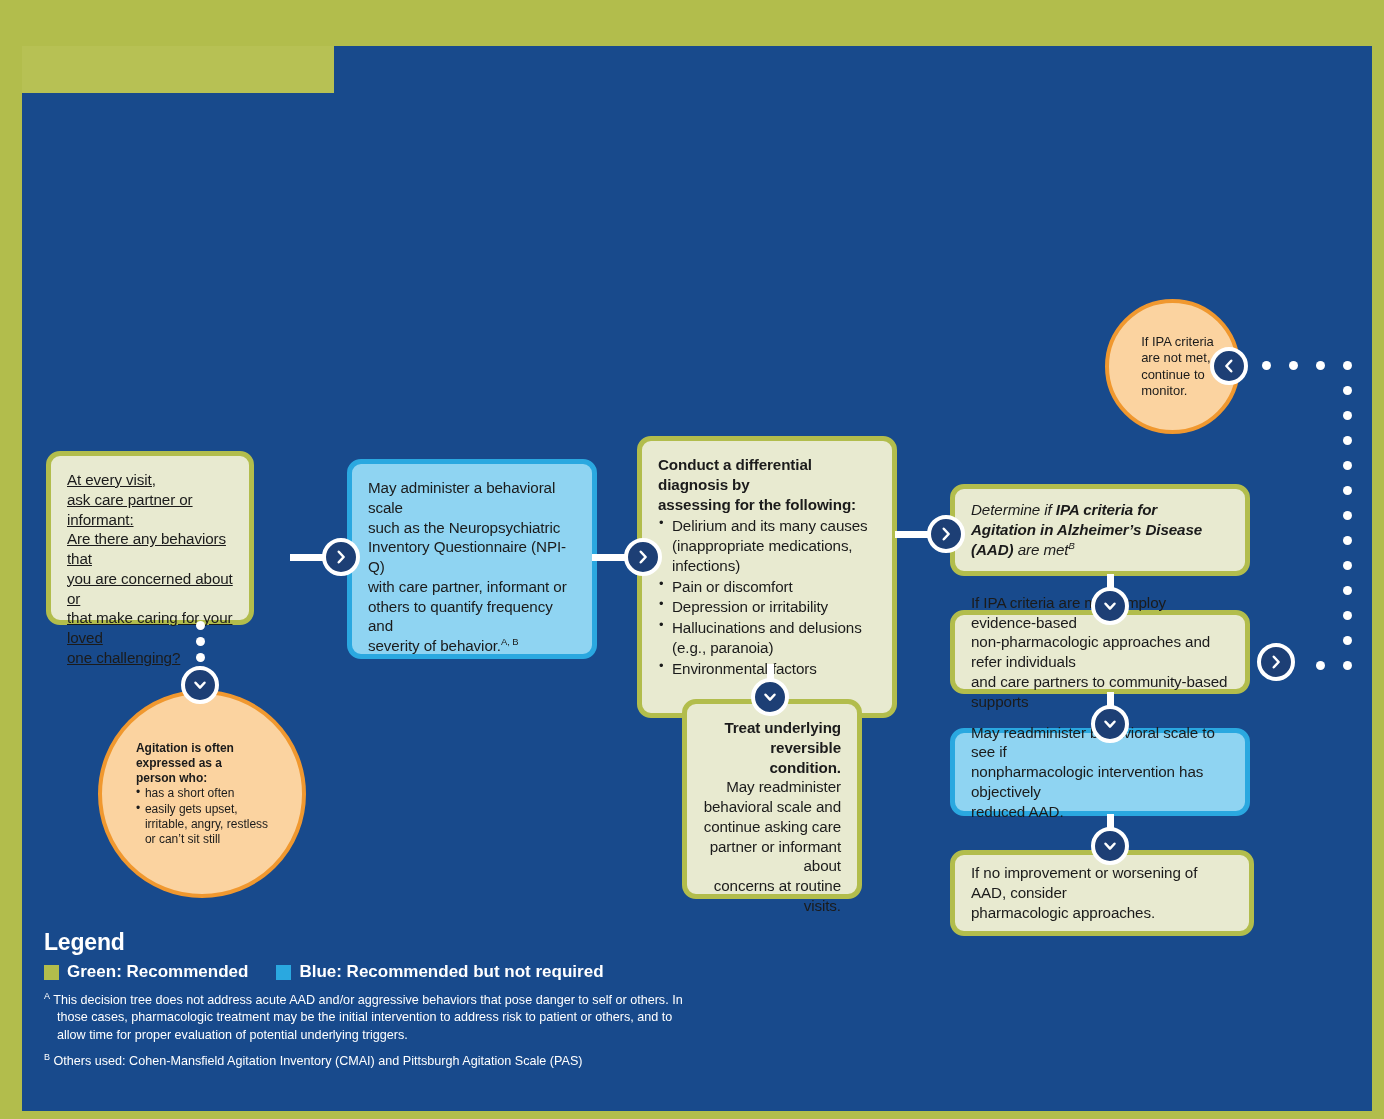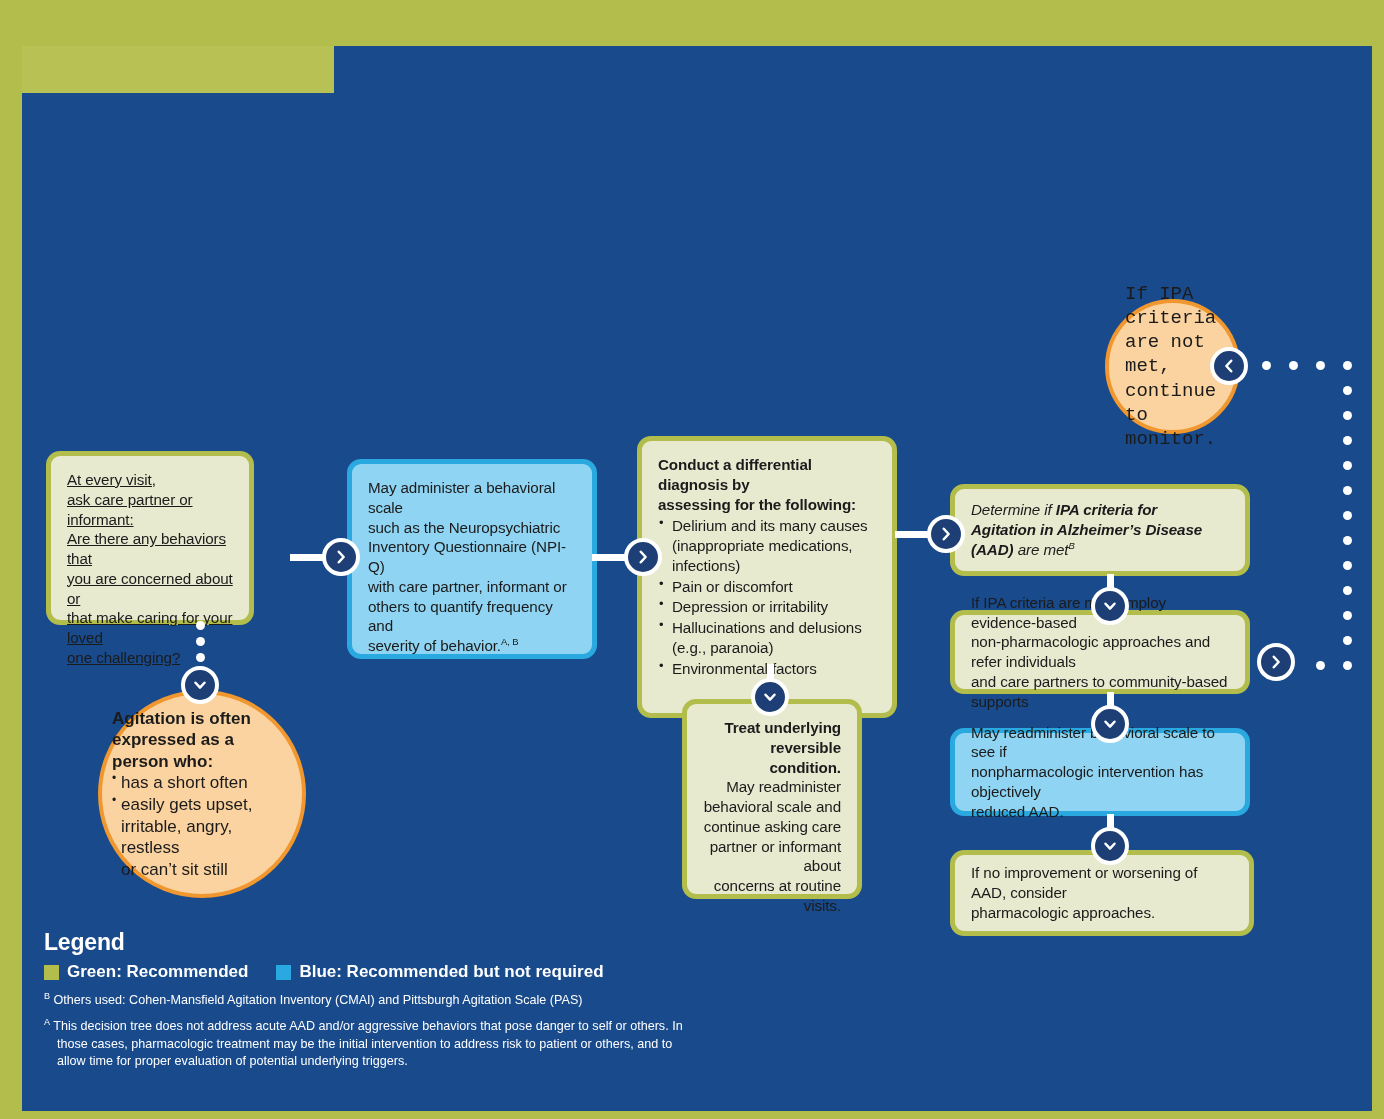--- a/index.html
+++ b/index.html
@@ -71,21 +71,21 @@
   .node ul li .cont { display: block; padding-left: 0; }
   sup { font-size: 9.5px; vertical-align: super; line-height: 0; }
 
   
   .circle {
     position: absolute;
     border-radius: 50%;
     background: #fbd3a0;
     border: 4px solid #f0982f;
     color: #1b1b1b;
-    font-size: 17px;
+    font-size: 12px;
     line-height: 1.27;
     display: flex;
     align-items: center;
     justify-content: center;
     text-align: left;
   }
   .circle .inner { padding: 0 10px; }
   .circle .hd { font-weight: bold; }
   .circle ul { margin: 0; padding: 0; list-style: none; }
   .circle ul li { position: relative; padding-left: 9px; }
@@ -270,21 +270,21 @@
       </svg>
     </div>
 
     <div class="node green" style="left:928px; top:438px; width:300px; height:92px; display:flex; align-items:center;font-style:italic;">
       <div>
         <div><span>Determine if </span><b>IPA criteria for</b></div>
         <div><b>Agitation in Alzheimer’s Disease (AAD)</b><span> are met</span><sup>B</sup></div>
       </div>
     </div>
 
-    <div class="circle" style="left:1083px; top:253px; width:135px; height:135px; font-size:19px;font-family:Liberation Mono, monospace;">
+    <div class="circle" style="left:1083px; top:253px; width:135px; height:135px; font-size:13px;">
       <div class="inner" style="padding:0 6px 0 16px;">
         <div>If IPA criteria</div>
         <div>are not met,</div>
         <div>continue to</div>
         <div>monitor.</div>
       </div>
     </div>
 
     <div class="conn-circle" style="left:1188px; top:301px;">
       <svg width="18" height="18" viewBox="0 0 24 24" aria-hidden="true">
@@ -365,23 +365,23 @@
     <div id="legend">
       <div class="title">Legend</div>
       <div class="row">
         <span class="sw green"></span>
         <span class="key">Green: Recommended</span>
         <span class="gap"></span>
         <span class="sw blue"></span>
         <span class="key">Blue: Recommended but not required</span>
       </div>
       <div class="fn">
+        <sup>A</sup>
+        <span>This decision tree does not address acute AAD and/or aggressive behaviors that pose danger to self or others. In those cases, pharmacologic treatment may be the initial intervention to address risk to patient or others, and to allow time for proper evaluation of potential underlying triggers.</span>
+      </div>
+      <div class="fn">
         <sup>B</sup>
         <span>Others used: Cohen-Mansfield Agitation Inventory (CMAI) and Pittsburgh Agitation Scale (PAS)</span>
       </div>
-      <div class="fn">
-        <sup>A</sup>
-        <span>This decision tree does not address acute AAD and/or aggressive behaviors that pose danger to self or others. In those cases, pharmacologic treatment may be the initial intervention to address risk to patient or others, and to allow time for proper evaluation of potential underlying triggers.</span>
-      </div>
     </div>
 
   </div>
 </div>
 
 </body></html>

